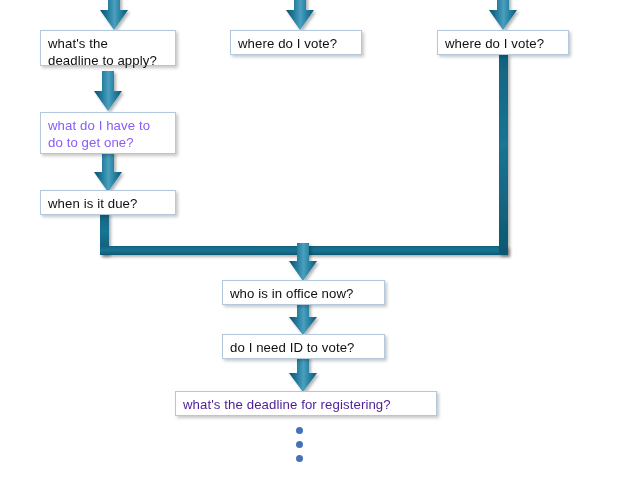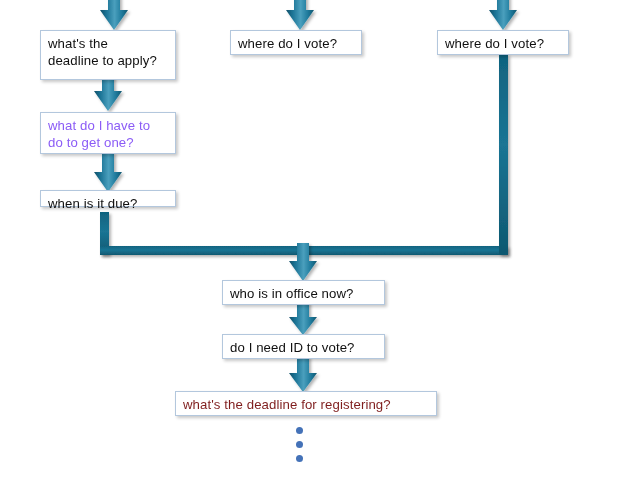--- a/index.html
+++ b/index.html
@@ -142,37 +142,37 @@
       <path d="M11 0 L23 0 L23 16 L31 16 L17 34 L3 16 L11 16 Z" fill="url(#arrowGrad)" filter="url(#softShadow)"></path>
     </svg>
   </div>
 
   <div class="arrow" style="left:286px; top:356px;">
     <svg width="34" height="38" viewBox="0 0 34 38">
       <path d="M11 0 L23 0 L23 17 L31 17 L17 36 L3 17 L11 17 Z" fill="url(#arrowGrad)" filter="url(#softShadow)"></path>
     </svg>
   </div>
 
-  <div class="qbox" style="left: 40px; top: 30px; width: 136px; height: 50px; border-color: rgb(179, 199, 221); background: rgb(255, 255, 255); color: rgb(16, 16, 16);">what's the
+  <div class="qbox" style="left: 40px; top: 30px; width: 136px; height: 36px; border-color: rgb(179, 199, 221); background: rgb(255, 255, 255); color: rgb(16, 16, 16);">what's the
 deadline to apply?</div>
 
   <div class="qbox" style="left: 230px; top: 30px; width: 132px; height: 25px; border-color: rgb(179, 199, 221); background: rgb(255, 255, 255); color: rgb(16, 16, 16);">where do I vote?</div>
 
   <div class="qbox" style="left: 437px; top: 30px; width: 132px; height: 25px; border-color: rgb(179, 199, 221); background: rgb(255, 255, 255); color: rgb(16, 16, 16);">where do I vote?</div>
 
   <div class="qbox" style="left: 40px; top: 112px; width: 136px; height: 42px; border-color: rgb(179, 199, 221); background: rgb(255, 255, 255); color: #8b5cf6;">what do I have to
 do to get one?</div>
 
-  <div class="qbox" style="left: 40px; top: 190px; width: 136px; height: 17px; border-color: rgb(179, 199, 221); background: rgb(255, 255, 255); color: rgb(16, 16, 16);">when is it due?</div>
+  <div class="qbox" style="left: 40px; top: 190px; width: 136px; height: 25px; border-color: rgb(179, 199, 221); background: rgb(255, 255, 255); color: rgb(16, 16, 16);">when is it due?</div>
 
   <div class="qbox" style="left: 222px; top: 280px; width: 163px; height: 25px; border-color: rgb(179, 199, 221); background: rgb(255, 255, 255); color: rgb(16, 16, 16);">who is in office now?</div>
 
   <div class="qbox" style="left: 222px; top: 334px; width: 163px; height: 25px; border-color: rgb(179, 199, 221); background: rgb(255, 255, 255); color: rgb(16, 16, 16);">do I need ID to vote?</div>
 
-  <div class="qbox" style="left: 175px; top: 391px; width: 262px; height: 25px; border-color: rgb(179, 199, 221); background: rgb(255, 255, 255); color: #7f1d1d;">what's the deadline for registering?</div>
+  <div class="qbox" style="left: 175px; top: 391px; width: 262px; height: 25px; border-color: rgb(179, 199, 221); background: rgb(255, 255, 255); color: #4c1d95;">what's the deadline for registering?</div>
 
   <div class="dots" style="left:296px; top:427px;">
     <span class="dot" style="background: rgb(68, 114, 184);"></span>
     <span class="dot" style="background: rgb(68, 114, 184);"></span>
     <span class="dot" style="background: rgb(68, 114, 184);"></span>
   </div>
 
 </div>
 
 </body></html>

